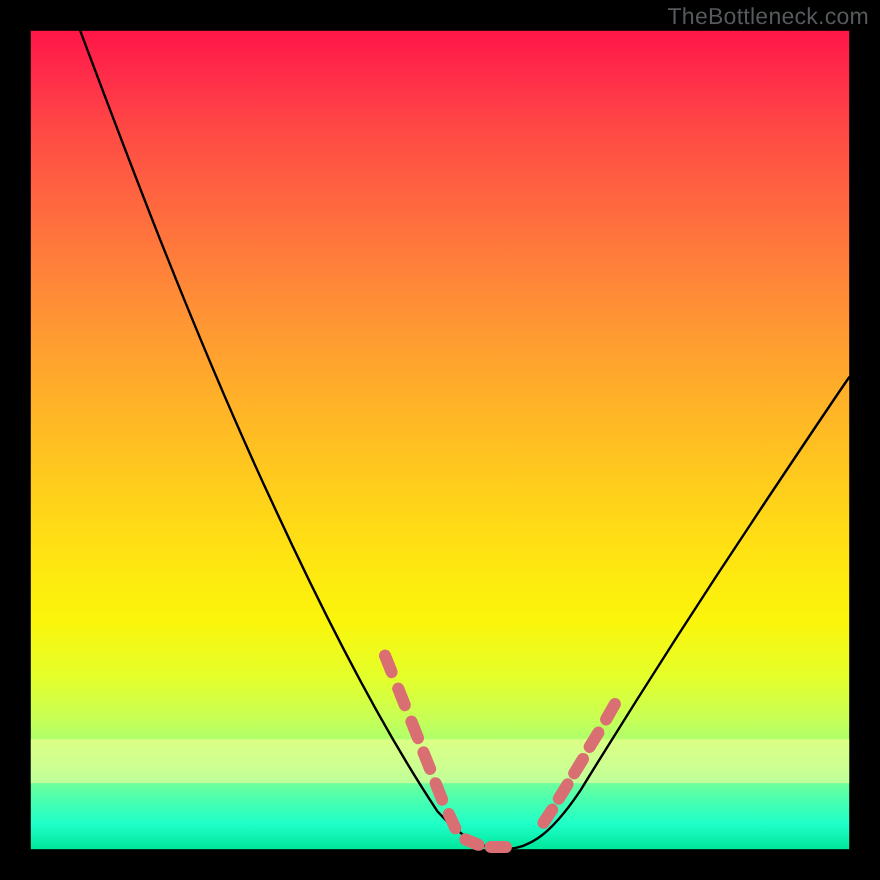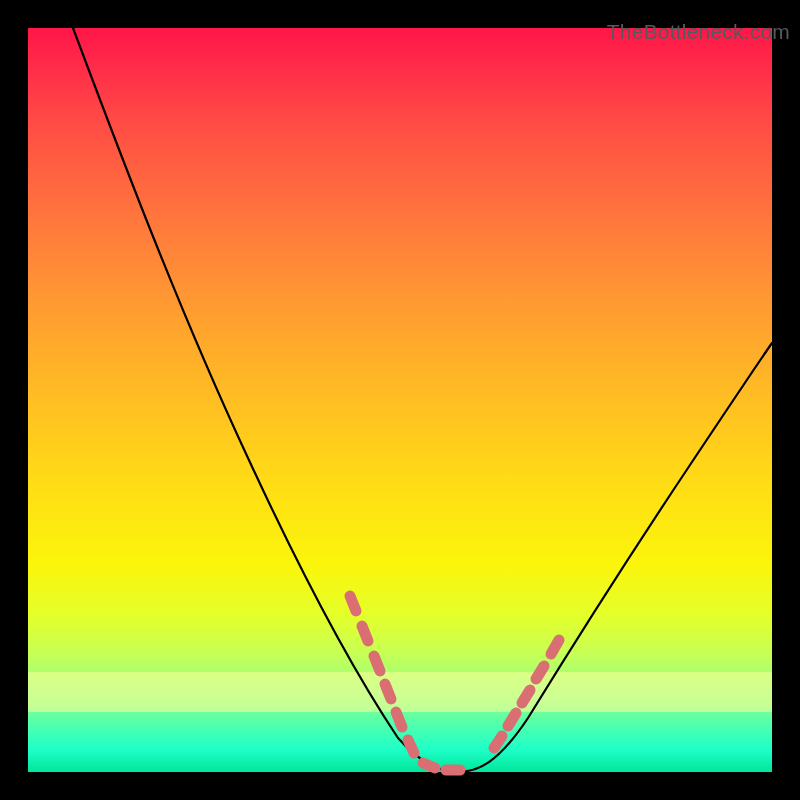--- a/index.html
+++ b/index.html
@@ -52,21 +52,21 @@
   svg.curve {
     position: absolute;
     left: 0;
     top: 0;
     width: 744px;
     height: 744px;
     overflow: visible;
   }
   .watermark {
     position: absolute;
-    top: 20px;
+    top: 4px;
     right: 10px;
     color: #555a5c;
     font-size: 21px;
     letter-spacing: 0.2px;
     font-weight: 500;
   }
 </style>
 </head>
 <body>
 

